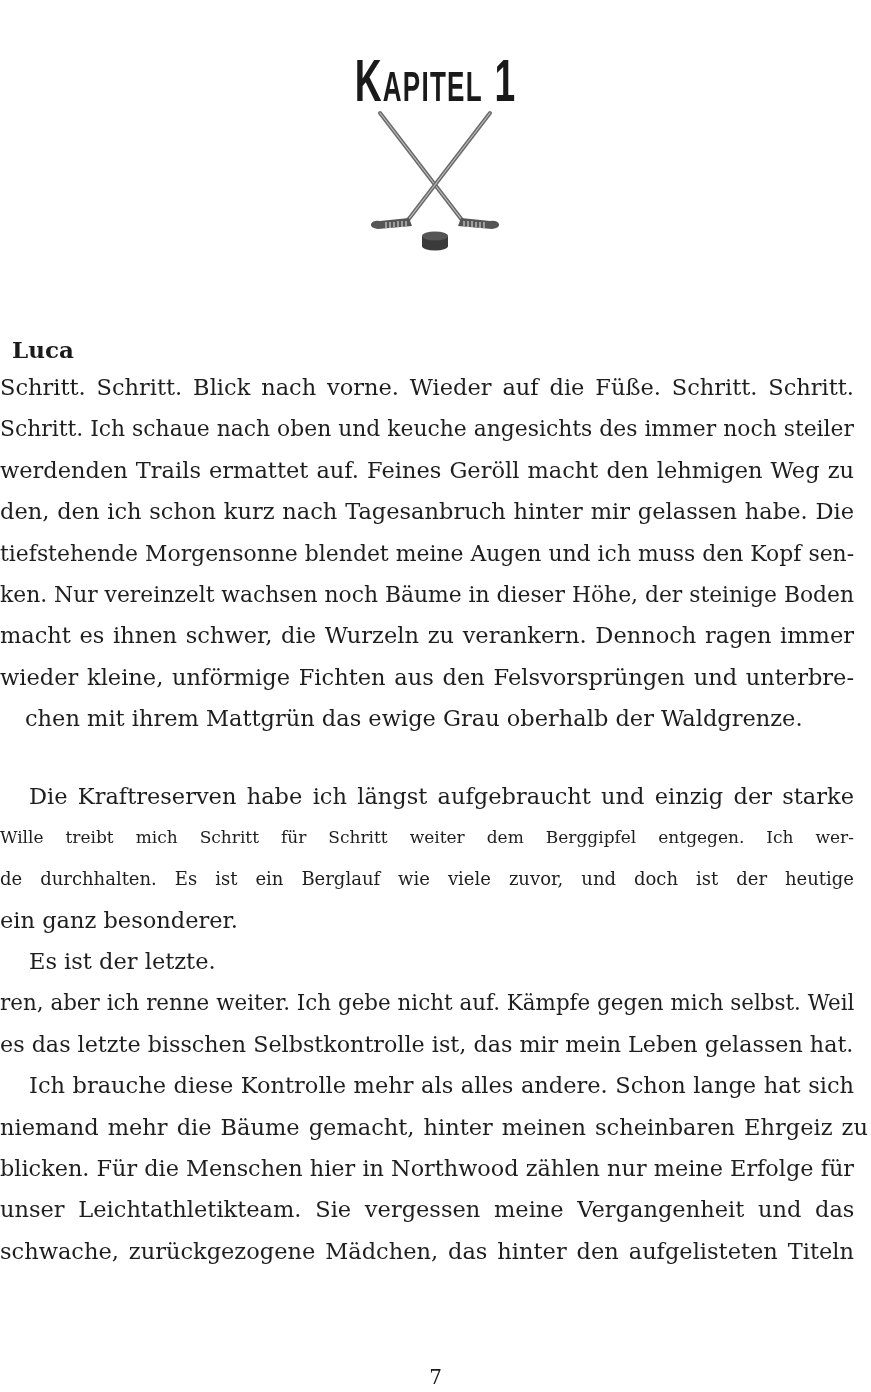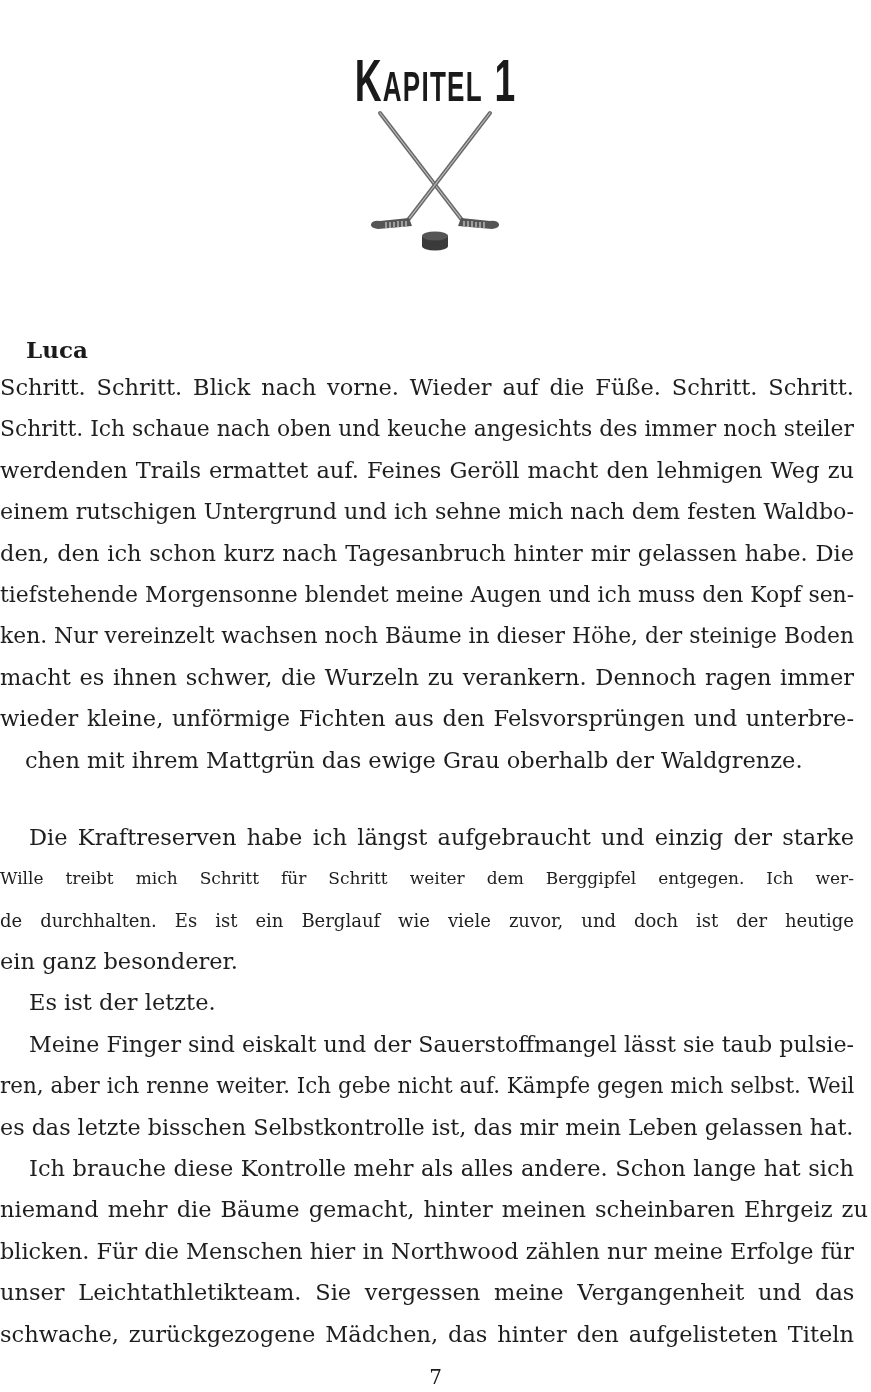--- a/index.html
+++ b/index.html
@@ -32,21 +32,21 @@
     }
     .emblem {
       position: absolute;
       left: 360px;
       top: 108px;
       width: 150px;
       height: 150px;
     }
     .pov-heading {
       position: absolute;
-      left: 26px;
+      left: 12px;
       top: 334px;
       font-size: 23px;
       line-height: 32px;
       font-weight: bold;
       color: #1a1a1a;
       margin: 0;
     }
     .body-text {
       position: absolute;
       left: 0;
@@ -120,42 +120,40 @@
 </svg>
 
 <h2 class="pov-heading">Luca</h2>
 
 <div class="body-text">
 
   <div>
     <span class="line" style="display: block; width: auto; word-spacing: 3.7px;">Schritt. Schritt. Blick nach vorne. Wieder auf die Füße. Schritt. Schritt.</span>
     <span class="line" style="display: block; width: auto; font-size: 21.86px;">Schritt. Ich schaue nach oben und keuche angesichts des immer noch steiler</span>
     <span class="line" style="display: block; width: auto; word-spacing: 0.9px;">werdenden Trails ermattet auf. Feines Geröll macht den lehmigen Weg zu</span>
-    <span class="line" style="display: block; width: auto; font-size: 22.21px;">einem rutschigen Untergrund und ich sehne mich nach dem festen Waldbo-</span>
     <span class="line" style="display: block; width: auto; word-spacing: 0.64px;">den, den ich schon kurz nach Tagesanbruch hinter mir gelassen habe. Die</span>
     <span class="line" style="display: block; width: auto; font-size: 21.91px;">tiefstehende Morgensonne blendet meine Augen und ich muss den Kopf sen-</span>
     <span class="line" style="display: block; width: auto; font-size: 21.84px;">ken. Nur vereinzelt wachsen noch Bäume in dieser Höhe, der steinige Boden</span>
     <span class="line" style="display: block; width: auto; word-spacing: 1.5px;">macht es ihnen schwer, die Wurzeln zu verankern. Dennoch ragen immer</span>
     <span class="line" style="display: block; width: auto; word-spacing: 1.63px;">wieder kleine, unförmige Fichten aus den Felsvorsprüngen und unterbre-</span>
     <span class="line last" style="display: block; width: auto; margin-left: 25px;">chen mit ihrem Mattgrün das ewige Grau oberhalb der Waldgrenze.</span>
   </div>
 
   <div>
     <span class="line indent" style="display: block; width: auto; word-spacing: 3.11px; margin-top: 36px;">Die Kraftreserven habe ich längst aufgebraucht und einzig der starke</span>
     <span class="line" style="display: block; width: auto; font-size: 17px;">Wille treibt mich Schritt für Schritt weiter dem Berggipfel entgegen. Ich wer-</span>
     <span class="line" style="display: block; width: auto; font-size: 18px;">de durchhalten. Es ist ein Berglauf wie viele zuvor, und doch ist der heutige</span>
     <span class="line last" style="display: block; width: auto;">ein ganz besonderer.</span>
   </div>
 
   <div>
     <span class="line indent last" style="display: block; width: auto;">Es ist der letzte.</span>
   </div>
 
   <div>
-    <span class="line indent" style="display: block; width: auto; font-size: 22.18px;">Meine Finger sind eiskalt und der Sauerstoffmangel lässt sie taub pulsie-</span>
     <span class="line" style="display: block; width: auto; font-size: 21.42px; word-spacing: 0.08px;">ren, aber ich renne weiter. Ich gebe nicht auf. Kämpfe gegen mich selbst. Weil</span>
     <span class="line last" style="display: block; width: auto; font-size: 22.24px;">es das letzte bisschen Selbstkontrolle ist, das mir mein Leben gelassen hat.</span>
   </div>
 
   <div>
     <span class="line indent" style="display: block; width: auto; word-spacing: 0.36px;">Ich brauche diese Kontrolle mehr als alles andere. Schon lange hat sich</span>
     <span class="line" style="display: block; width: auto; word-spacing: 1.89px;">niemand mehr die Bäume gemacht, hinter meinen scheinbaren Ehrgeiz zu</span>
     <span class="line" style="display: block; width: auto; font-size: 22.37px;">blicken. Für die Menschen hier in Northwood zählen nur meine Erfolge für</span>
     <span class="line" style="display: block; width: auto; word-spacing: 6.57px;">unser Leichtathletikteam. Sie vergessen meine Vergangenheit und das</span>
     <span class="line" style="display: block; width: auto; word-spacing: 2.71px;">schwache, zurückgezogene Mädchen, das hinter den aufgelisteten Titeln</span>

